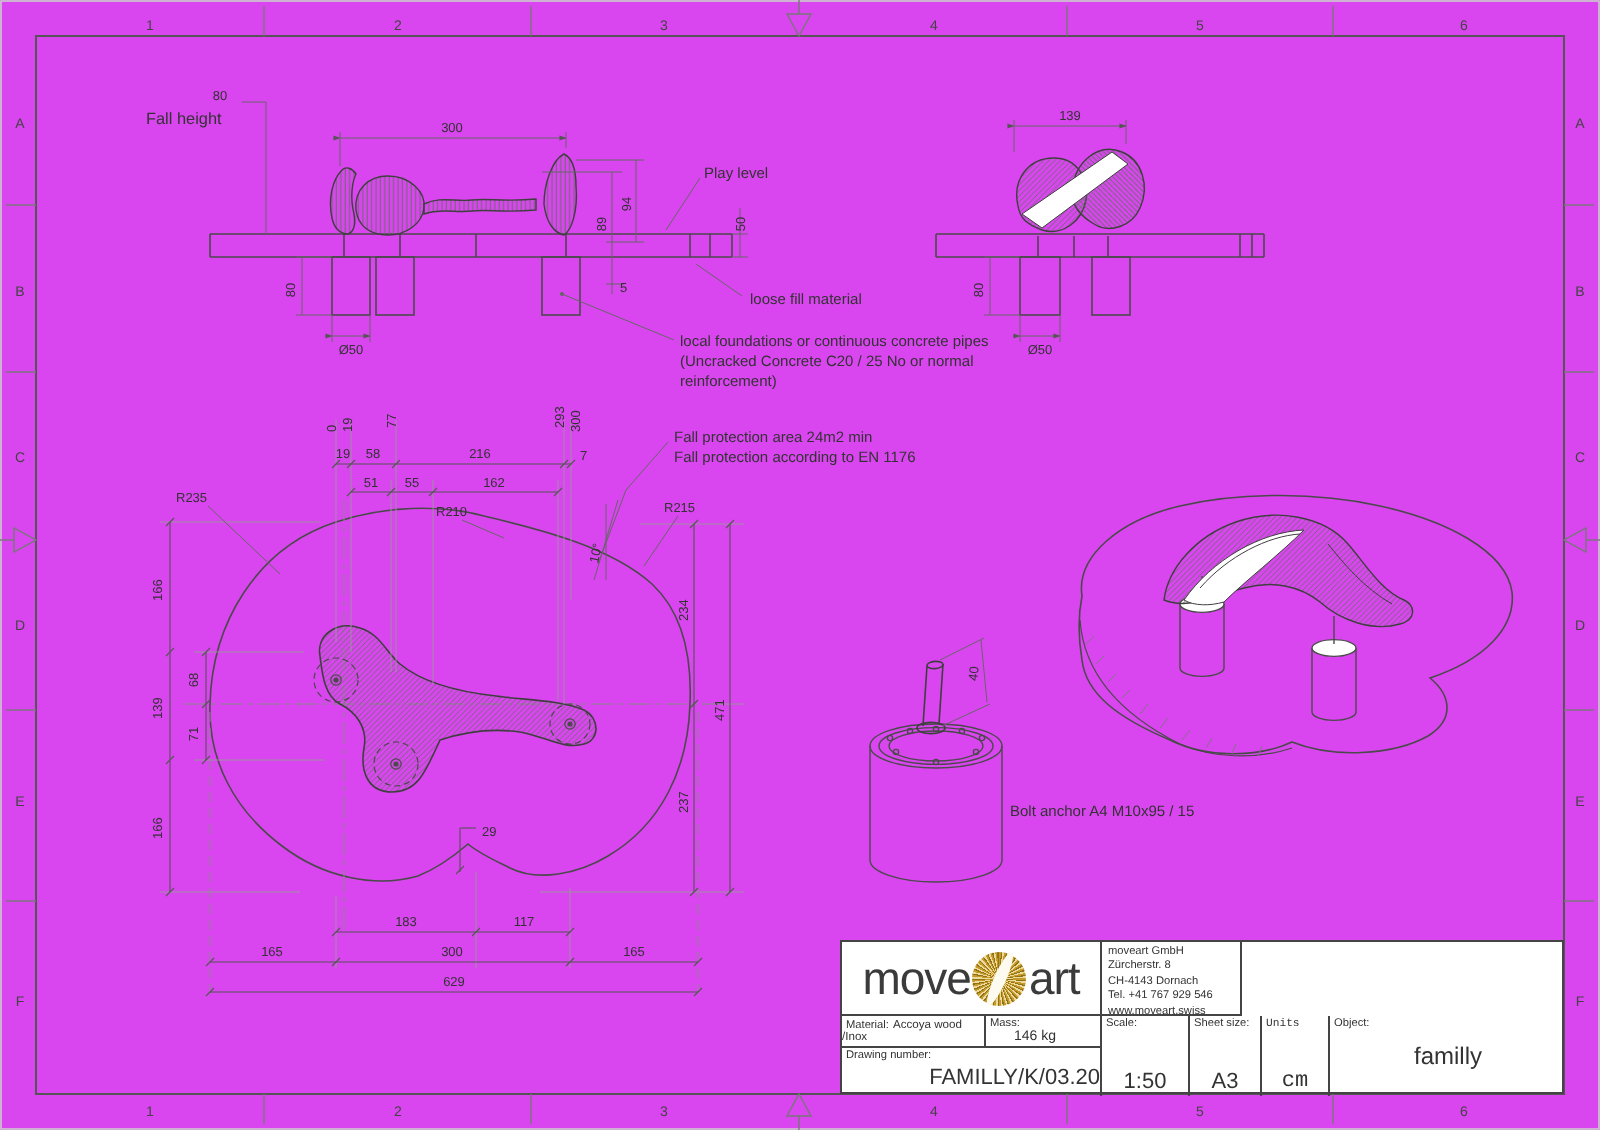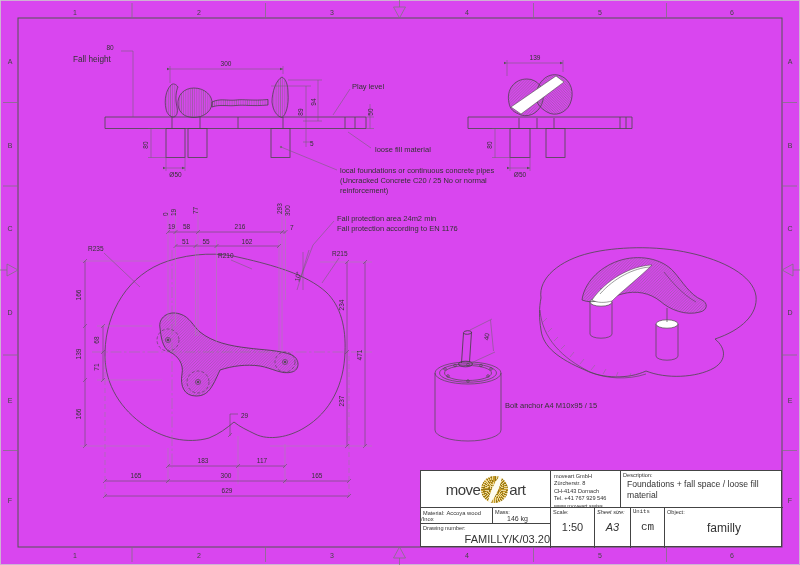--- a/index.html
+++ b/index.html
@@ -11,40 +11,40 @@
   .notetxt{font-size:7.5px;}
   .bordertxt{font-size:7px;fill:#444;}
 
   
   #titleblock{position:absolute;left:420px;top:470px;width:362px;height:77px;background:#fff;
               border:1px solid #444;box-sizing:border-box;z-index:5;}
   .cell{position:absolute;box-sizing:border-box;border-right:0.8px solid #444;border-bottom:0.8px solid #444;
         overflow:hidden;}
   .lbl{font-size:5.6px;color:#333;display:block;padding:1px 0 0 2px;line-height:1.1;}
   .cell-logo{left:0;top:0;width:130px;height:37px;display:flex;align-items:center;justify-content:center;}
-  .logo-word{font-size:15px;color:#3b3b3b;letter-spacing:-0.5px;line-height:1;}
+  .logo-word{font-size:23px;color:#3b3b3b;letter-spacing:-0.5px;line-height:1;}
   .swirl{width:27px;height:27px;border-radius:50%;margin:0 1px;position:relative;flex:0 0 auto;
          background:repeating-conic-gradient(#c59a28 0deg 4deg,#8f7317 4deg 7deg,#ecd99b 7deg 11deg);}
   .swirl::after{content:"";position:absolute;left:11px;top:-1px;width:6px;height:29px;background:#fdfbef;
                 transform:rotate(24deg);border-radius:50%;}
   .cell-address{left:130px;top:0;width:70px;height:37px;font-size:5.6px;line-height:1.32;padding:2px 0 0 3px;}
   .cell-desc{left:200px;top:0;width:162px;height:37px;border-right:none;}
   .desc-val{font-size:8.6px;padding:1px 3px 0 6px;line-height:1.25;}
   .cell-material{left:0;top:37px;width:72px;height:16px;font-size:5.8px;padding-top:2px;}
   .cell-material .inline-val{font-size:5.8px;padding-left:2px;}
   .cell-mass{left:72px;top:37px;width:58px;height:16px;}
   .mass-val{font-size:7px;padding-left:14px;}
   .cell-drawnum{left:0;top:53px;width:130px;height:24px;border-bottom:none;}
   .drawnum-val{font-size:11px;text-align:right;margin-top:2px;}
   .cell-tall{top:37px;height:40px;border-bottom:none;}
   .cell-scale{left:130px;width:44px;}
-  .cell-sheet{left:174px;width:36px;font-style:italic;}
+  .cell-sheet{left:174px;width:36px;}
   .cell-units{left:210px;width:34px;font-family:Liberation Mono, monospace;}
   .cell-object{left:244px;width:118px;border-right:none;}
-  .big-val{font-size:11px;text-align:center;margin-top:6px;}
+  .big-val{font-size:11px;text-align:center;margin-top:20px;}
   .obj-val{font-size:12px;text-align:left;padding-left:42px;margin-top:6px;}
 </style>
 </head>
 <body>
 
 <div id="sheet">
 
 <svg id="drawing-svg" width="800" height="565" viewBox="0 0 800 565">
   <defs>
     <pattern id="hv" width="2.2" height="4" patternUnits="userSpaceOnUse">
@@ -447,24 +447,20 @@
     <span class="swirl"></span>
     <span class="logo-word">art</span>
   </div>
   <div class="cell cell-address">
     <div>moveart GmbH</div>
     <div>Zürcherstr. 8</div>
     <div>CH-4143 Dornach</div>
     <div>Tel. +41 767 929 546</div>
     <div>www.moveart.swiss</div>
   </div>
-  <div class="cell cell-desc">
-    <span class="lbl">Description:</span>
-    <div class="desc-val">Foundations + fall space / loose fill material</div>
-  </div>
   <div class="cell cell-material">
     <span class="lbl" style="display:inline">Material:</span><span class="inline-val">Accoya wood /Inox</span>
   </div>
   <div class="cell cell-mass">
     <span class="lbl">Mass:</span>
     <div class="mass-val">146 kg</div>
   </div>
   <div class="cell cell-drawnum">
     <span class="lbl">Drawing number:</span>
     <div class="drawnum-val">FAMILLY/K/03.20</div>

